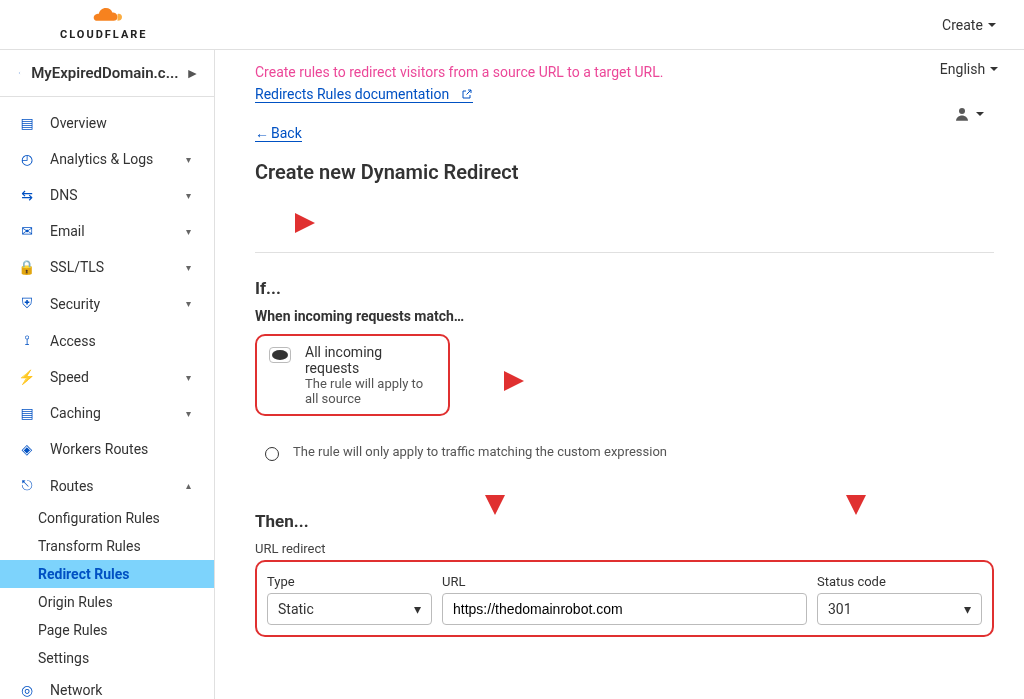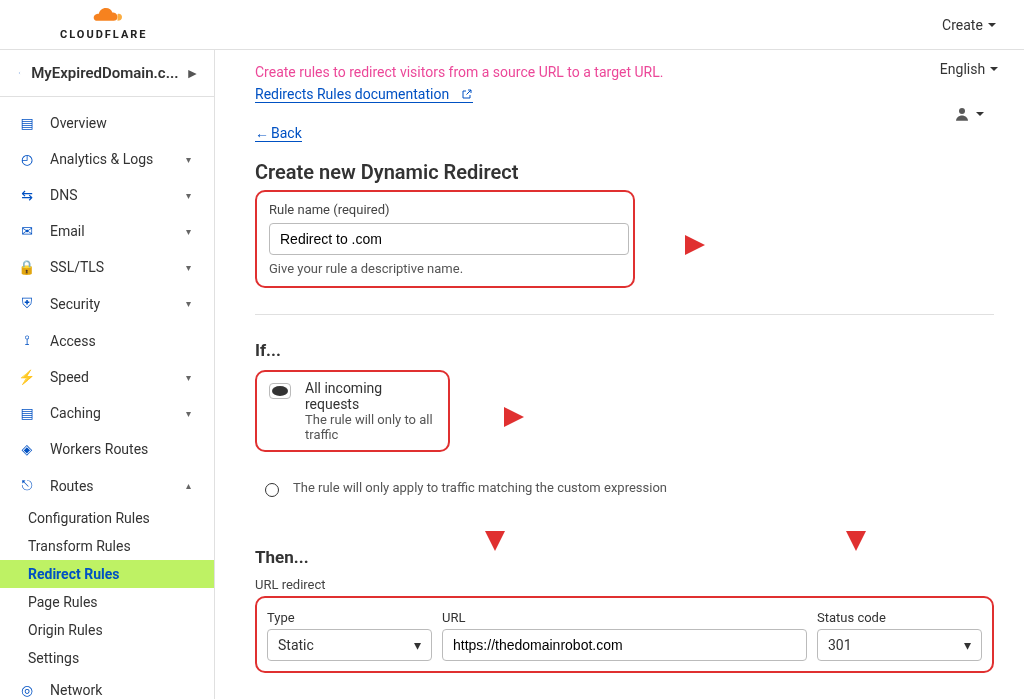--- a/index.html
+++ b/index.html
@@ -12,27 +12,27 @@
 .header-item { display: flex; align-items: center; gap: 4px; cursor: pointer; font-size: 14px; }
 .header-item svg { flex-shrink: 0; }
 .layout { display: flex; }
 .sidebar { width: 215px; border-right: 1px solid #e0e0e0; }
 .domain-row { display: flex; align-items: center; gap: 10px; padding: 14px 18px; border-bottom: 1px solid #e0e0e0; font-weight: 600; font-size: 15px; }
 .domain-row .chev { margin-left: auto; color: #555; }
 .nav { padding: 8px 0 20px 0; }
 .nav-item { display: flex; align-items: center; gap: 14px; padding: 10px 18px; cursor: pointer; font-size: 14px; color: #333; position: relative; }
 .nav-item .ico { width: 18px; display: flex; justify-content: center; color: #0051c3; }
 .nav-item .caret { margin-left: auto; color: #666; font-size: 10px; width: 10px; }
-.sub { padding-left: 28px; font-size: 14px; padding-top: 6px; padding-bottom: 6px; cursor: pointer; color: #333; }
-.sub.active { color: #0051c3; font-weight: 700; background: #bef264; border-radius: 0; }
+.sub { padding-left: 38px; font-size: 14px; padding-top: 6px; padding-bottom: 6px; cursor: pointer; color: #333; }
+.sub.active { color: #0051c3; font-weight: 700; background: #7dd3fc; border-radius: 0; }
 .main { flex: 1; padding: 14px 30px 30px 40px; }
 .intro { font-size: 14px; color: #ec4899; margin-bottom: 6px; }
 .doc-link { color: #0051c3; text-decoration: none; border-bottom: 1px solid #0051c3; font-size: 14px; display: inline-flex; align-items: center; gap: 12px; }
 .back { color: #0051c3; font-size: 14px; display: inline-flex; align-items: center; gap: 2px; margin-top: 22px; cursor: pointer; border-bottom: 1px solid #0051c3; }
-h2 { font-size: 20px; font-weight: 600; margin-top: 18px; margin-bottom: 6px; }
+h2 { font-size: 20px; font-weight: 600; margin-top: 18px; margin-bottom: 24px; }
 .highlight-box { border: 2px solid #e03030; border-radius: 10px; padding: 10px 12px; margin-bottom: 12px; }
 .field-label { font-size: 13px; color: #444; margin-bottom: 6px; }
 input[type=text].txt { width: 360px; border: 1px solid #bbb; border-radius: 4px; padding: 7px 10px; font-size: 14px; }
 .hint { font-size: 13px; color: #555; margin-top: 6px; }
 hr.sep { border: none; border-top: 1px solid #e0e0e0; margin: 14px 0 16px 0; }
 h3 { font-size: 17px; font-weight: 700; margin-bottom: 10px; margin-top: 25px; }
 .subhead { font-weight: 700; font-size: 14px; margin-bottom: 10px; }
 .radio-block { display: flex; gap: 14px; align-items: flex-start; }
 .radio-dot { width: 14px; height: 14px; border-radius: 50%; border: 1px solid #333; margin-top: 3px; position: relative; flex-shrink: 0; }
 .radio-dot.sel::after { content: ""; position: absolute; inset: 2px; border-radius: 50%; background: #333; }
@@ -155,22 +155,22 @@
           <span>Workers Routes</span>
         </div>
       <div class="nav-item">
           <span class="ico">⎋</span>
           <span>Routes</span>
           <span class="caret">▴</span>
         </div>
       <div class="sub">Configuration Rules</div>
       <div class="sub">Transform Rules</div>
       <div class="sub active">Redirect Rules</div>
+      <div class="sub">Origin Rules</div>
       <div class="sub">Page Rules</div>
-      <div class="sub">Origin Rules</div>
       <div class="sub">Settings</div>
       <div class="nav-item">
           <span class="ico">◎</span>
           <span>Network</span>
         </div>
 
     </div>
   </div>
 
   <div class="main">
@@ -179,41 +179,37 @@
         <span>Redirects Rules documentation</span> 
         <svg width="12" height="12" viewBox="0 0 24 24">
           <path d="M14 4h6v6M20 4l-9 9M18 14v6H4V6h6" fill="none" stroke="#0051c3" stroke-width="2"></path>
         </svg>
       </a>
     <div><span class="back">←<span>Back</span></span></div>
 
     <h2>Create new Dynamic Redirect</h2>
 
     <div class="rulename-cluster rel">
-      <div class="highlight-box" style="width:380px;">
-        <div class="field-label">Rule name (required)</div>
-        <input type="text" class="txt" value="Redirect to .com" style="">
-        <div class="hint">Give your rule a descriptive name.</div>
-      </div>
       <svg width="60" height="30" viewBox="0 0 60 30">
           <path d="M60 15 L20 15 L20 5 L0 15 L20 25 L20 15" fill="#e03030" transform="scale(-1,1) translate(-60,0)"></path>
         </svg>
     </div>
 
     <hr class="sep">
 
     <h3>If...</h3>
+    <div class="subhead">When incoming requests match…</div>
 
     <div class="rel" style="display:flex;align-items:center;gap:14px;">
       <div class="highlight-box" style="width:195px;padding:8px 12px;">
         <div class="radio-block">
           <div class="radio-dot sel"></div>
           <div>
             <div class="radio-title">All incoming requests</div>
-            <div class="radio-sub">The rule will only to all traffic</div>
+            <div class="radio-sub">The rule will apply to all source</div>
           </div>
         </div>
       </div>
       <svg width="60" height="30" viewBox="0 0 60 30">
           <path d="M60 15 L20 15 L20 5 L0 15 L20 25 L20 15" fill="#e03030" transform="scale(-1,1) translate(-60,0)"></path>
         </svg>
     </div>
 
     <div class="radio-block" style="margin-top:16px;padding-left:10px;">
       <div class="radio-dot"></div>

